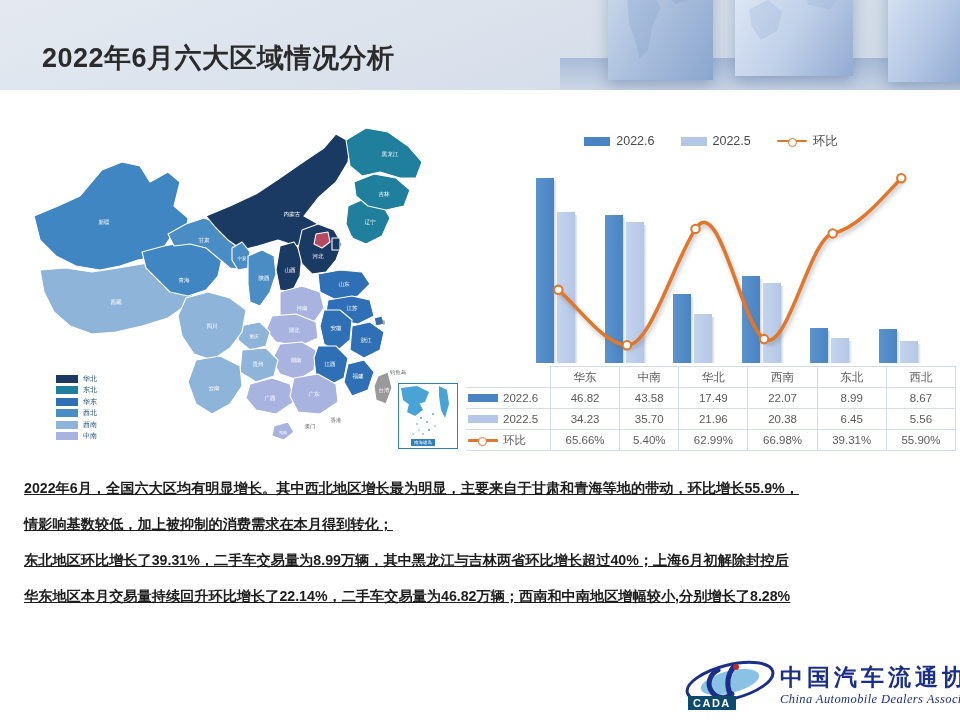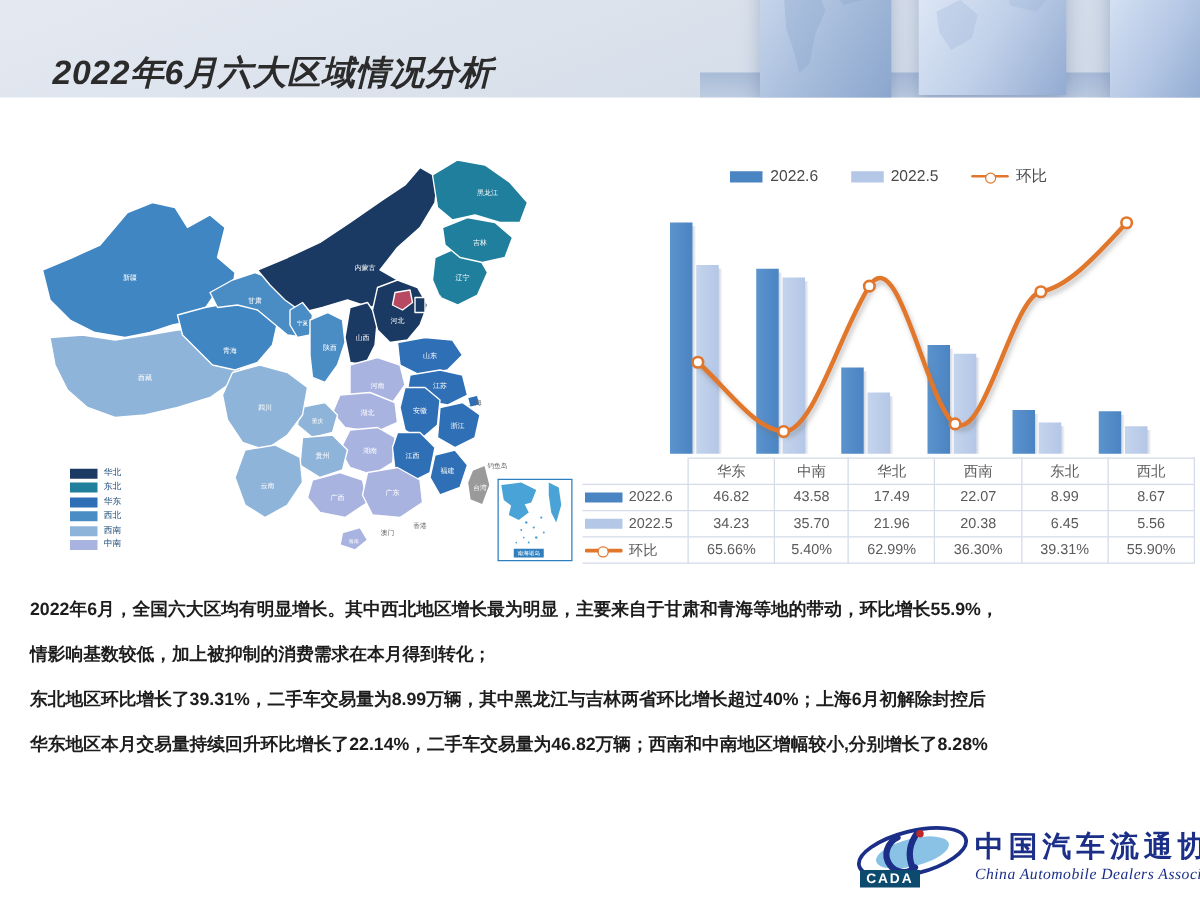--- a/index.html
+++ b/index.html
@@ -12,24 +12,23 @@
   #slide {
     position: relative;
     width: 960px; height: 720px;
     background: #ffffff;
     overflow: hidden;
   }
 
   
   #header-band {
     position: absolute; left: 0; top: 0;
-    width: 960px; height: 78px;
+    width: 960px; height: 90px;
     background: linear-gradient(160deg, #e4e9f1 0%, #dbe2ec 45%, #ccd7e6 100%);
     overflow: hidden;
-    font-style: italic;
   }
   .hdr-cube {
     position: absolute;
     background: linear-gradient(120deg, #cfdcef 0%, #aabfdd 50%, #8aa5cd 100%);
     box-shadow: 0 6px 14px rgba(70,95,140,0.35);
   }
   .hdr-cube .cube-map {
     position: absolute; inset: 0;
     opacity: .45;
   }
@@ -164,20 +163,21 @@
   .rh-text { font-size: 11.5px; color: #5a5a5a; white-space: nowrap; }
 
   
   #body-text {
     position: absolute; left: 24px; top: 470px;
     width: 916px;
     font-size: 14.2px;
     color: #1d1d1d;
     line-height: 36px;
     font-weight: bold;
+    text-decoration: underline;
   }
   #body-text .tline { white-space: nowrap; }
 
   
   #logo {
     position: absolute; left: 684px; top: 658px;
     width: 266px; height: 56px;
   }
   #logo-mark {
     position: absolute; left: 0; top: 2px; width: 92px; height: 52px;
@@ -515,21 +515,21 @@
             <span class="rh-line">
               <span class="lbar"></span>
                 <span class="ldot"></span>
             </span>
             <span class="rh-text">环比</span>
           </span>
         </td>
         <td>65.66%</td>
         <td>5.40%</td>
         <td>62.99%</td>
-        <td>36.30%</td>
+        <td>66.98%</td>
         <td>39.31%</td>
         <td>55.90%</td>
       </tr>
     </tbody>
   </table>
 
   <div id="body-text">
     <div class="tline">2022年6月，全国六大区均有明显增长。其中西北地区增长最为明显，主要来自于甘肃和青海等地的带动，环比增长55.9%，</div>
     <div class="tline">情影响基数较低，加上被抑制的消费需求在本月得到转化；</div>
     <div class="tline">东北地区环比增长了39.31%，二手车交易量为8.99万辆，其中黑龙江与吉林两省环比增长超过40%；上海6月初解除封控后</div>

